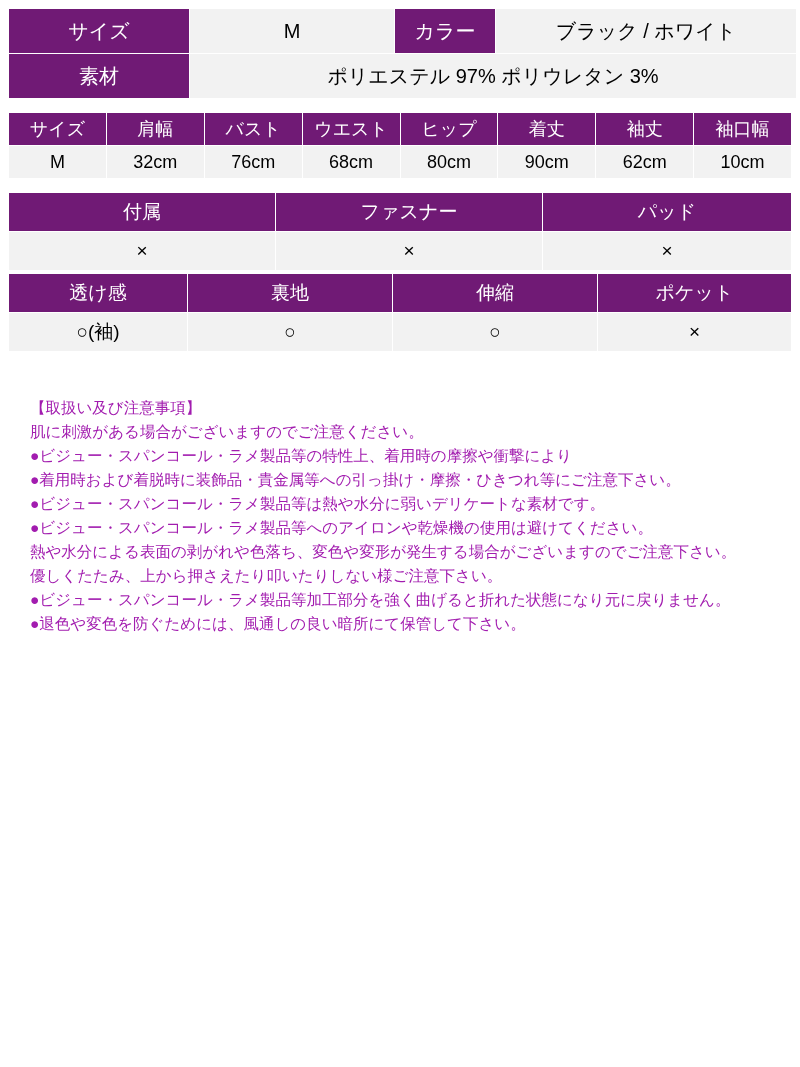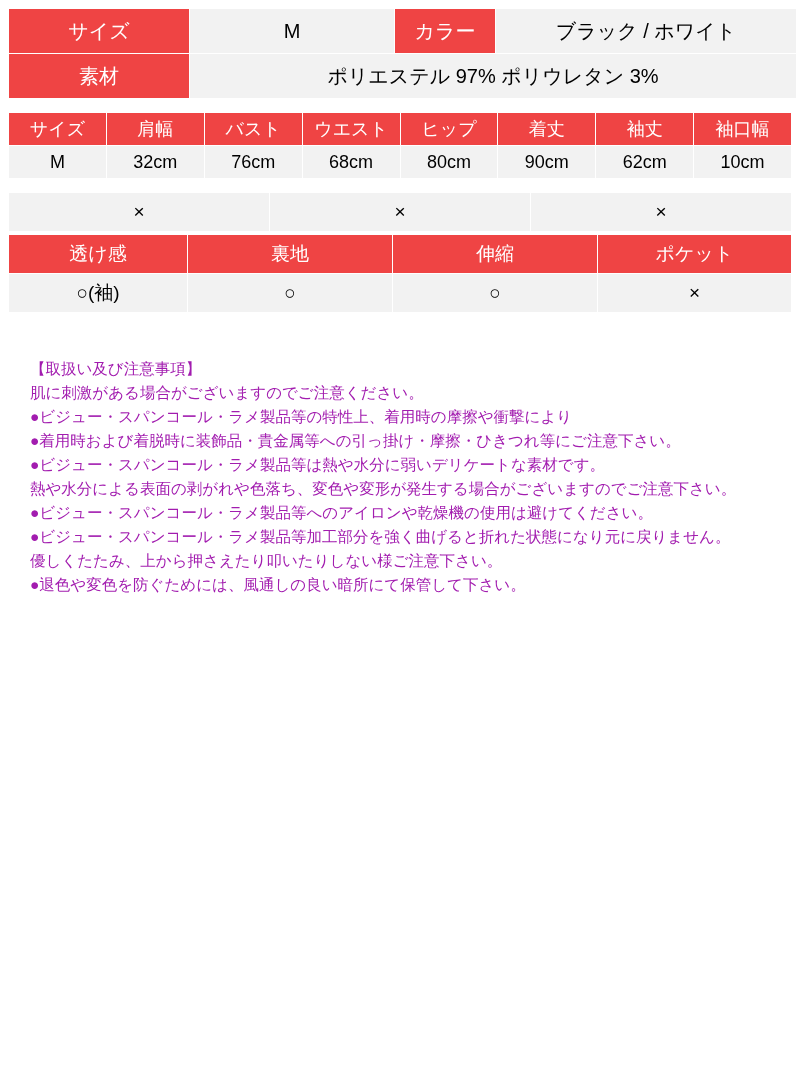--- a/index.html
+++ b/index.html
@@ -32,21 +32,21 @@
     text-align: center;
     vertical-align: middle;
     font-weight: normal;
     font-size: 19px;
     padding: 0;
     height: 38px;
     background: #f2f2f2;
     color: #000000;
   }
   .hdr {
-    background: #ef4444;
+    background: #701a75;
     color: #ffffff;
   }
   .val {
     background: #f2f2f2;
     color: #000000;
   }
 
   
   .tbl-basic td { height: 44px; font-size: 20px; }
   .tbl-basic .c1 { width: 180px; }
@@ -120,20 +120,25 @@
         <td class="val">90cm</td>
         <td class="val">62cm</td>
         <td class="val">10cm</td>
       </tr>
     </tbody>
   </table>
 
   <table class="tbl-attr">
     <tbody>
       <tr>
+        <td class="hdr" style="width:266px">付属</td>
+        <td class="hdr" style="width:266px">ファスナー</td>
+        <td class="hdr">パッド</td>
+      </tr>
+      <tr>
         <td class="val mark">×</td>
         <td class="val mark">×</td>
         <td class="val mark">×</td>
       </tr>
     </tbody>
   </table>
 
   <table class="tbl-attr2">
     <tbody>
       <tr>
@@ -150,20 +155,20 @@
       </tr>
     </tbody>
   </table>
 
   <div class="notes">
     <div class="note-line">【取扱い及び注意事項】</div>
     <div class="note-line">肌に刺激がある場合がございますのでご注意ください。</div>
     <div class="note-line">●ビジュー・スパンコール・ラメ製品等の特性上、着用時の摩擦や衝撃により</div>
     <div class="note-line">●着用時および着脱時に装飾品・貴金属等への引っ掛け・摩擦・ひきつれ等にご注意下さい。</div>
     <div class="note-line">●ビジュー・スパンコール・ラメ製品等は熱や水分に弱いデリケートな素材です。</div>
+    <div class="note-line">●ビジュー・スパンコール・ラメ製品等へのアイロンや乾燥機の使用は避けてください。</div>
     <div class="note-line">熱や水分による表面の剥がれや色落ち、変色や変形が発生する場合がございますのでご注意下さい。</div>
-    <div class="note-line">●ビジュー・スパンコール・ラメ製品等へのアイロンや乾燥機の使用は避けてください。</div>
+    <div class="note-line">優しくたたみ、上から押さえたり叩いたりしない様ご注意下さい。</div>
     <div class="note-line">●ビジュー・スパンコール・ラメ製品等加工部分を強く曲げると折れた状態になり元に戻りません。</div>
-    <div class="note-line">優しくたたみ、上から押さえたり叩いたりしない様ご注意下さい。</div>
     <div class="note-line">●退色や変色を防ぐためには、風通しの良い暗所にて保管して下さい。</div>
   </div>
 
 </div>
 
 </body></html>

